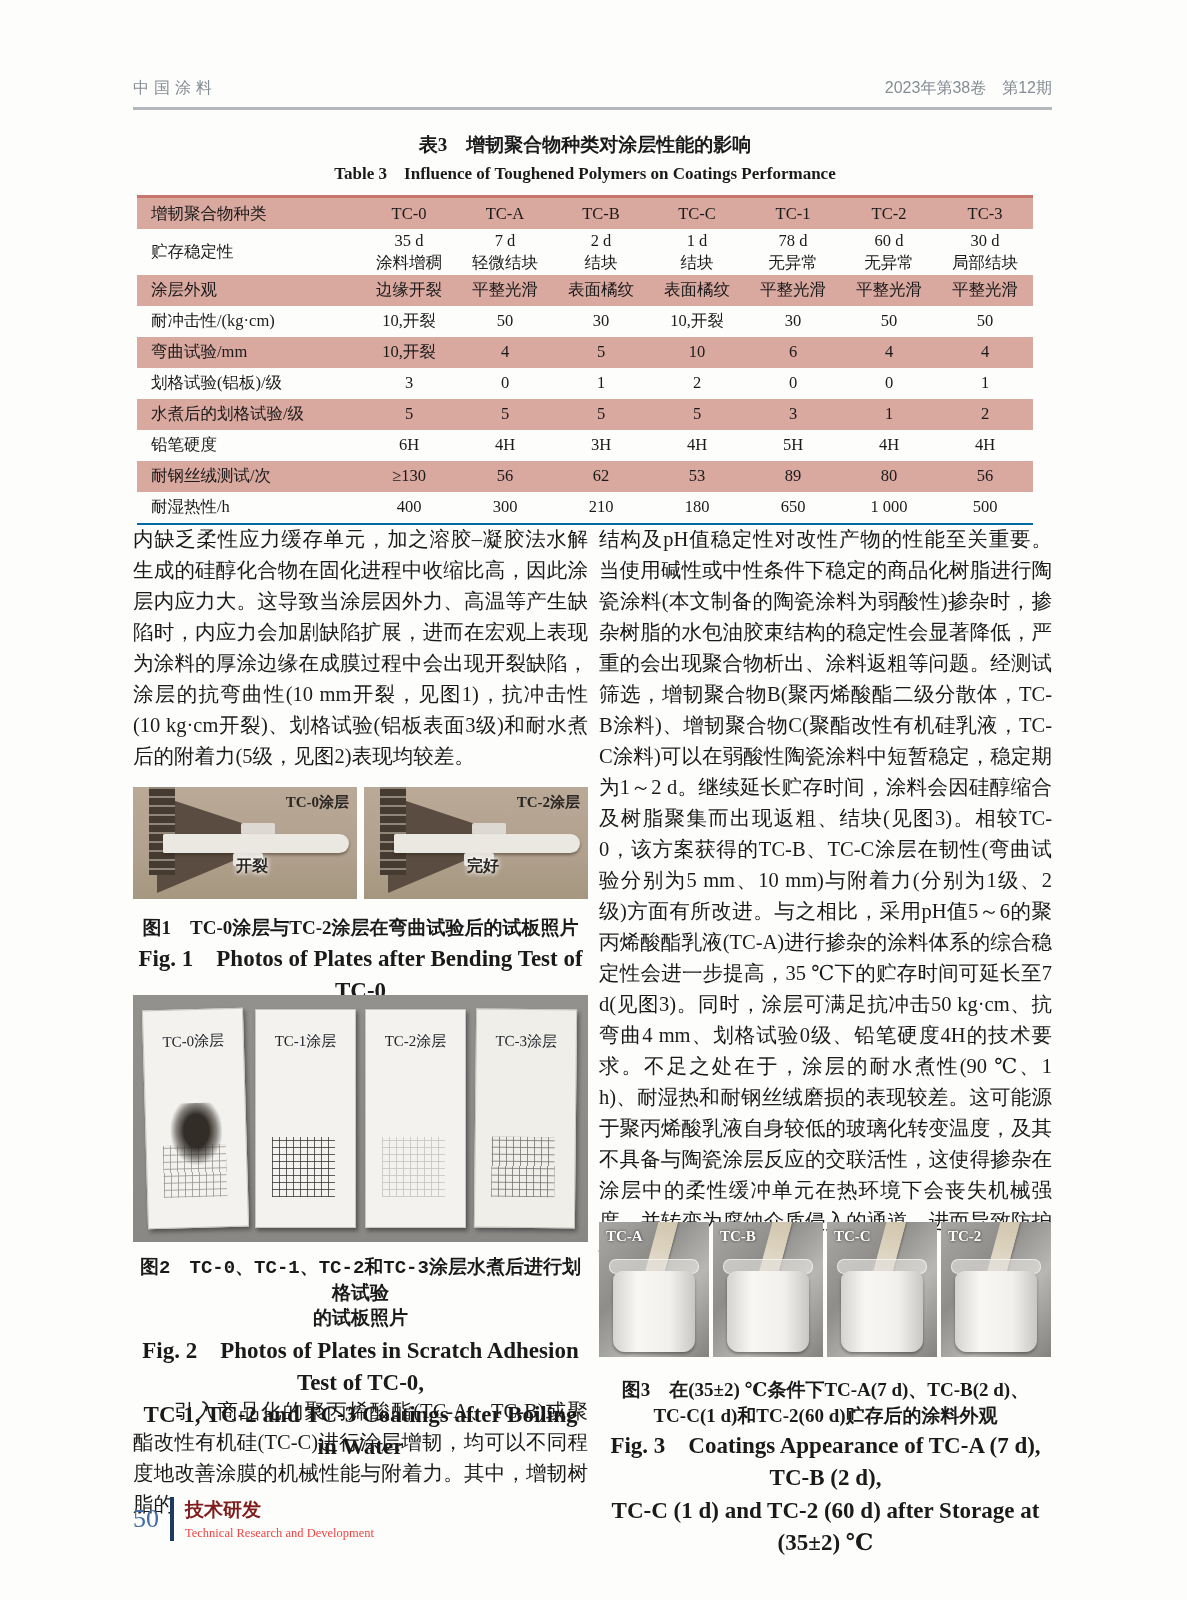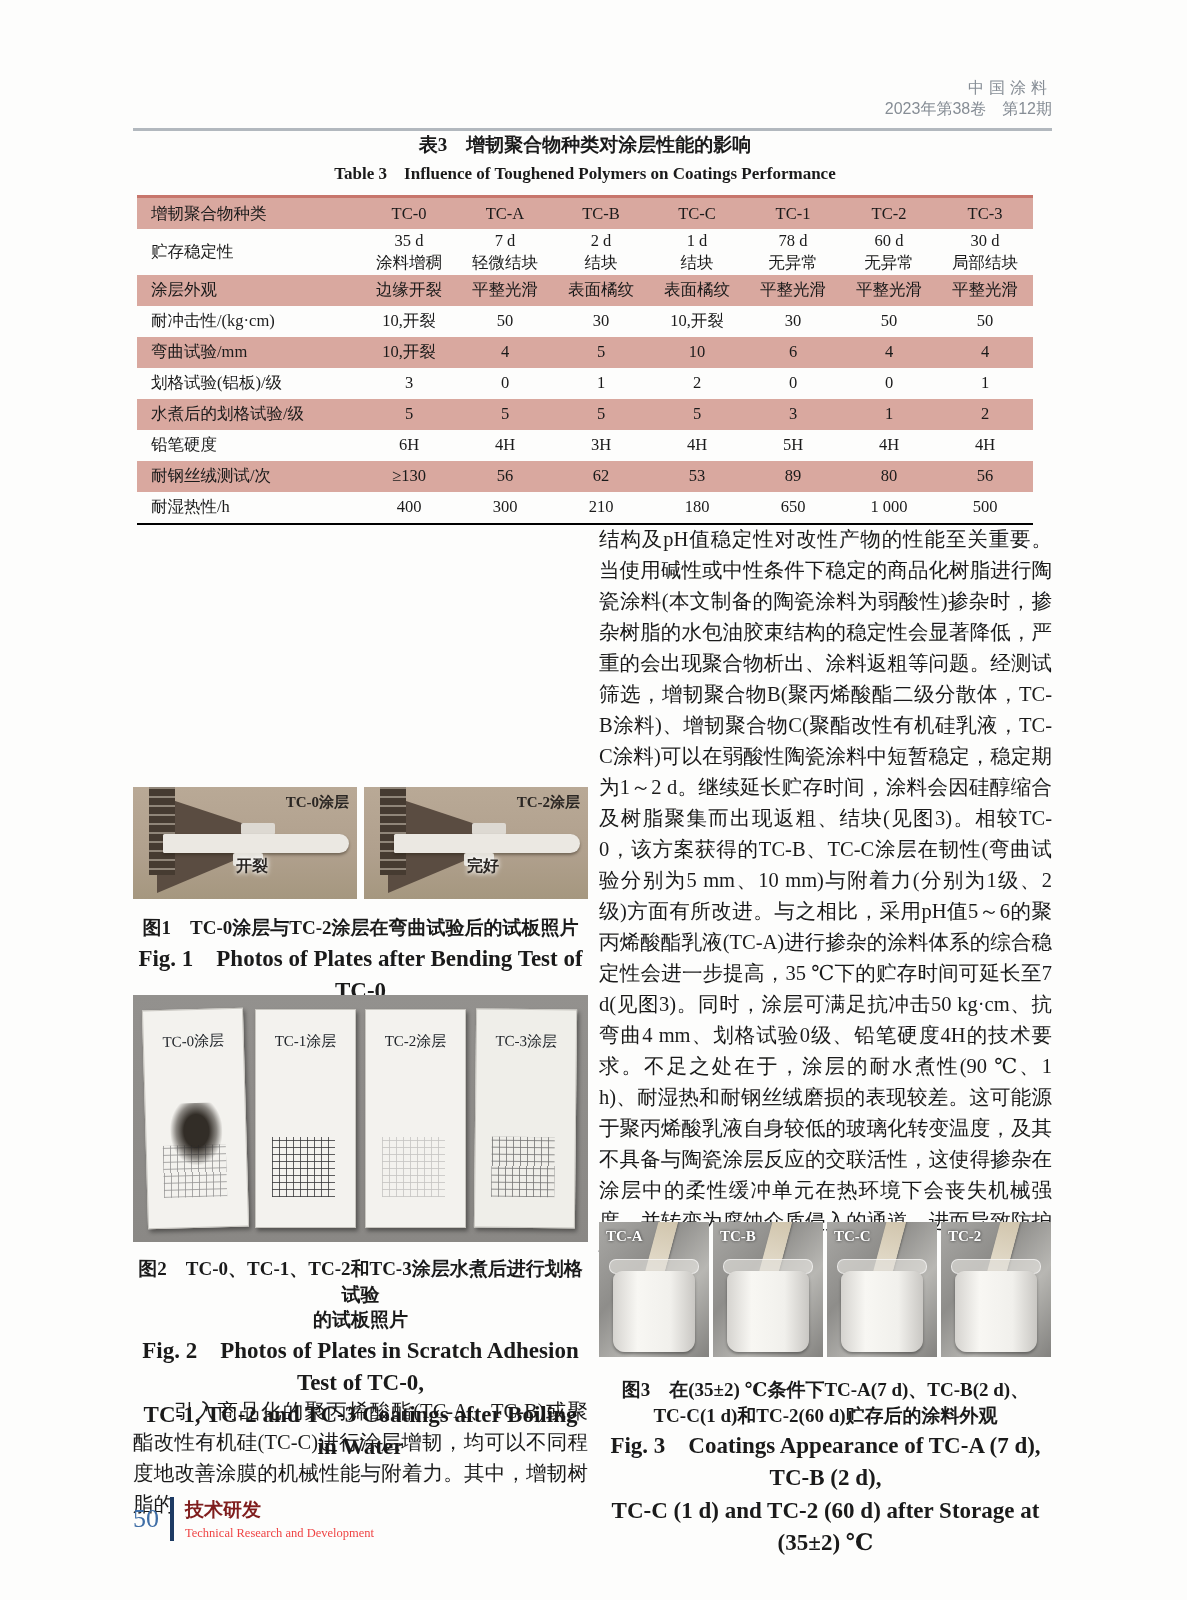--- a/index.html
+++ b/index.html
@@ -4,29 +4,29 @@
 <style>
   html,body{margin:0;padding:0;background:#ffffff;}
   .page{position:relative;width:1187px;height:1600px;background:#fdfdfc;overflow:hidden;
         font-family:"Liberation Serif","DejaVu Serif",serif;color:#1a1a1a;}
 
   
   .header{position:absolute;left:133px;top:78px;width:919px;display:flex;
           justify-content:space-between;align-items:flex-end;
           border-bottom:3px solid #b2b8be;padding-bottom:8px;
           font-family:"Liberation Sans","DejaVu Sans",sans-serif;
-          font-size:16px;color:#868d95;flex-direction:column;}
+          font-size:16px;color:#868d95;}
   .journal{letter-spacing:5px;}
 
   
   .table-area{position:absolute;left:137px;top:132px;width:896px;}
   .t-title-zh{font-size:19px;font-weight:bold;text-align:center;}
   .t-title-en{font-size:17px;font-weight:bold;text-align:center;margin-top:4px;}
   table.t3{width:100%;border-collapse:collapse;margin-top:10px;font-size:16.5px;
-           border-top:3px solid #c7766c;border-bottom:2px solid #000000;}
+           border-top:3px solid #c7766c;border-bottom:2px solid #0369a1;}
   .t3 th,.t3 td{font-weight:normal;text-align:center;vertical-align:middle;
                 height:29px;padding:1px 2px;white-space:pre-line;line-height:1.32;}
   .t3 .rowlabel{text-align:left;padding-left:14px;width:25%;}
   .t3 tr.shaded{background:#d9a89f;}
 
   
   .bodycol{position:absolute;}
   .col-left{left:133px;top:524px;width:455px;}
   .col-left2{left:133px;top:1372px;width:455px;}
   .col-right{left:599px;top:524px;width:453px;}
@@ -66,21 +66,21 @@
   .plate-label{display:block;text-align:center;margin-top:22px;font-size:15px;color:#22262b;}
   .scratch{position:absolute;bottom:30px;left:16%;width:64%;height:60px;
            background-image:repeating-linear-gradient(0deg,rgba(35,35,38,.8) 0 1px,transparent 1px 7px),
                             repeating-linear-gradient(90deg,rgba(35,35,38,.8) 0 1px,transparent 1px 7px);}
   .plate:nth-child(1) .scratch{opacity:.45;height:52px;}
   .plate:nth-child(2) .scratch{opacity:.9;}
   .plate:nth-child(3) .scratch{opacity:.22;}
   .plate:nth-child(4) .scratch{opacity:.6;}
   .blob{position:absolute;bottom:62px;left:24%;width:52px;height:62px;
         background:radial-gradient(ellipse at 50% 45%,#322d27 0 34%,rgba(50,45,39,.55) 55%,transparent 72%);}
-  .fig2 .cap-zh{margin-top:14px;}
+  .fig2 .cap-zh{margin-top:14px;font-family:Liberation Mono, monospace;}
 
   
   .fig3{position:absolute;left:599px;top:1222px;width:453px;}
   .fig3-photos{display:flex;gap:4px;}
   .photo3{position:relative;width:110px;height:135px;overflow:hidden;
           background:linear-gradient(130deg,#a9a8a5 0%,#8e8d8a 35%,#b8b7b3 65%,#83827f 100%);}
   .jar{position:absolute;left:13%;right:13%;bottom:5px;height:60%;
        background:linear-gradient(90deg,#d5d3cf,#f8f7f3 30%,#f1f0ec 70%,#c9c7c3);
        border-radius:9px 9px 12px 12px;box-shadow:0 2px 3px rgba(0,0,0,.35);}
   .jar-rim{position:absolute;left:9%;right:9%;bottom:calc(5px + 58%);height:13px;
@@ -221,20 +221,23 @@
             <td>210</td>
             <td>180</td>
             <td>650</td>
             <td>1 000</td>
             <td>500</td>
           </tr>
         </tbody>
     </table>
   </div>
 
+  <div class="bodycol col-left">
+    <p class="body">内缺乏柔性应力缓存单元，加之溶胶–凝胶法水解生成的硅醇化合物在固化进程中收缩比高，因此涂层内应力大。这导致当涂层因外力、高温等产生缺陷时，内应力会加剧缺陷扩展，进而在宏观上表现为涂料的厚涂边缘在成膜过程中会出现开裂缺陷，涂层的抗弯曲性(10 mm开裂，见图1)，抗冲击性(10 kg·cm开裂)、划格试验(铝板表面3级)和耐水煮后的附着力(5级，见图2)表现均较差。</p>
+  </div>
 
   <div class="fig1">
     <div class="fig1-photos">
       <div class="photo1">
         <div class="p1-wedge"></div>
         <div class="p1-bar"></div>
         <div class="p1-tab-top"></div>
         <div class="p1-plate"></div>
         <div class="p1-tab-bot"></div>
         <span class="p1-label">TC-0涂层</span>

